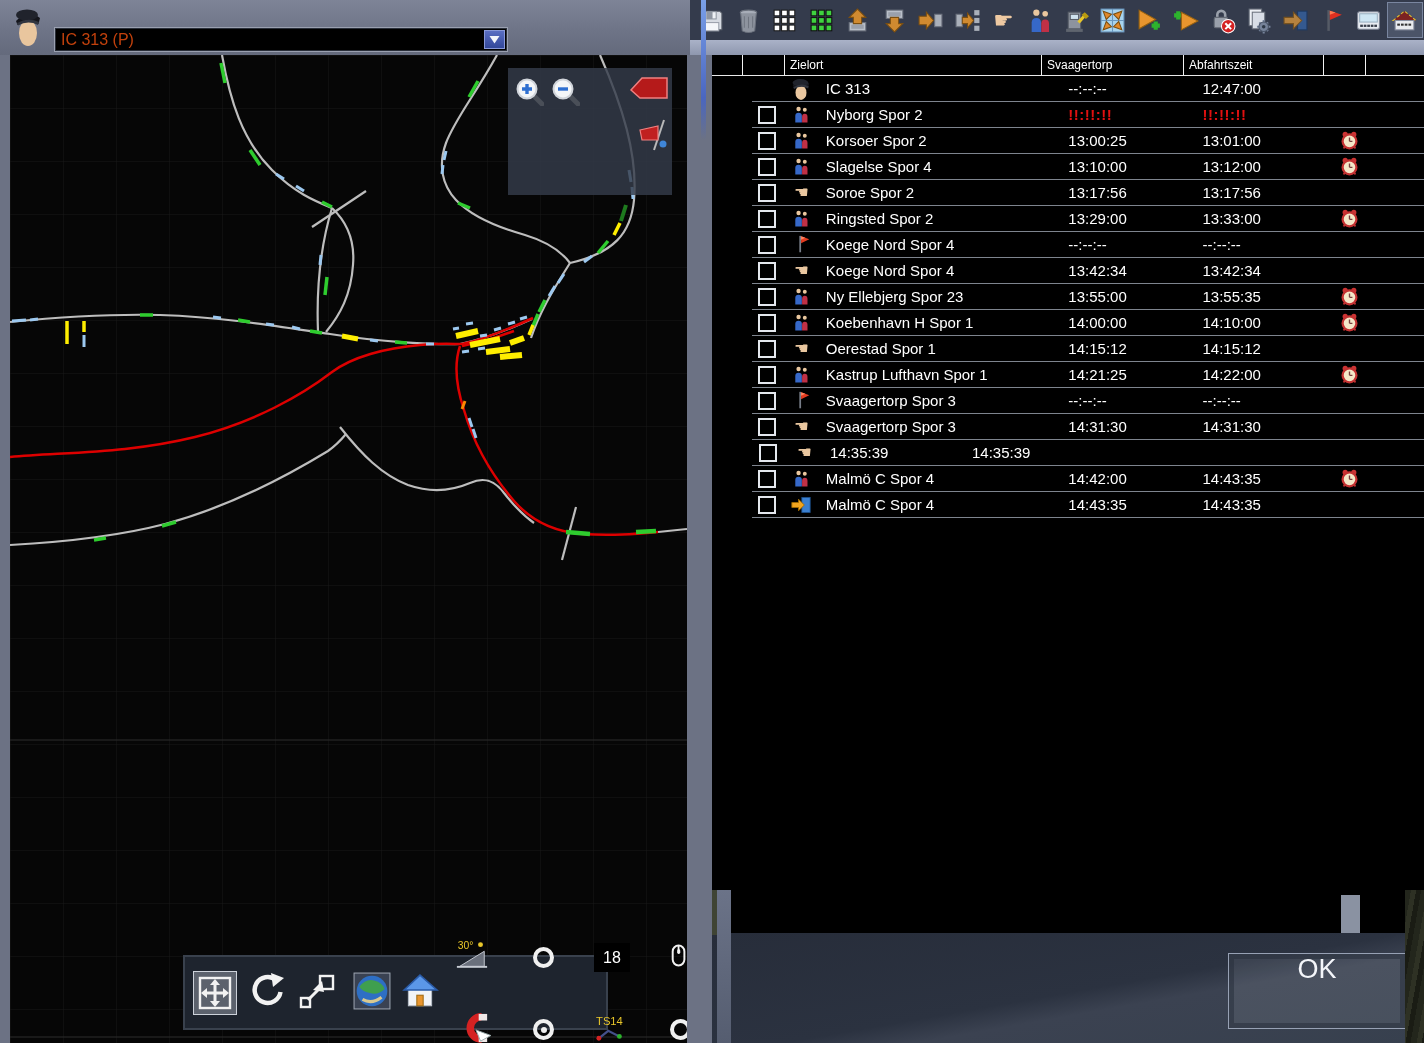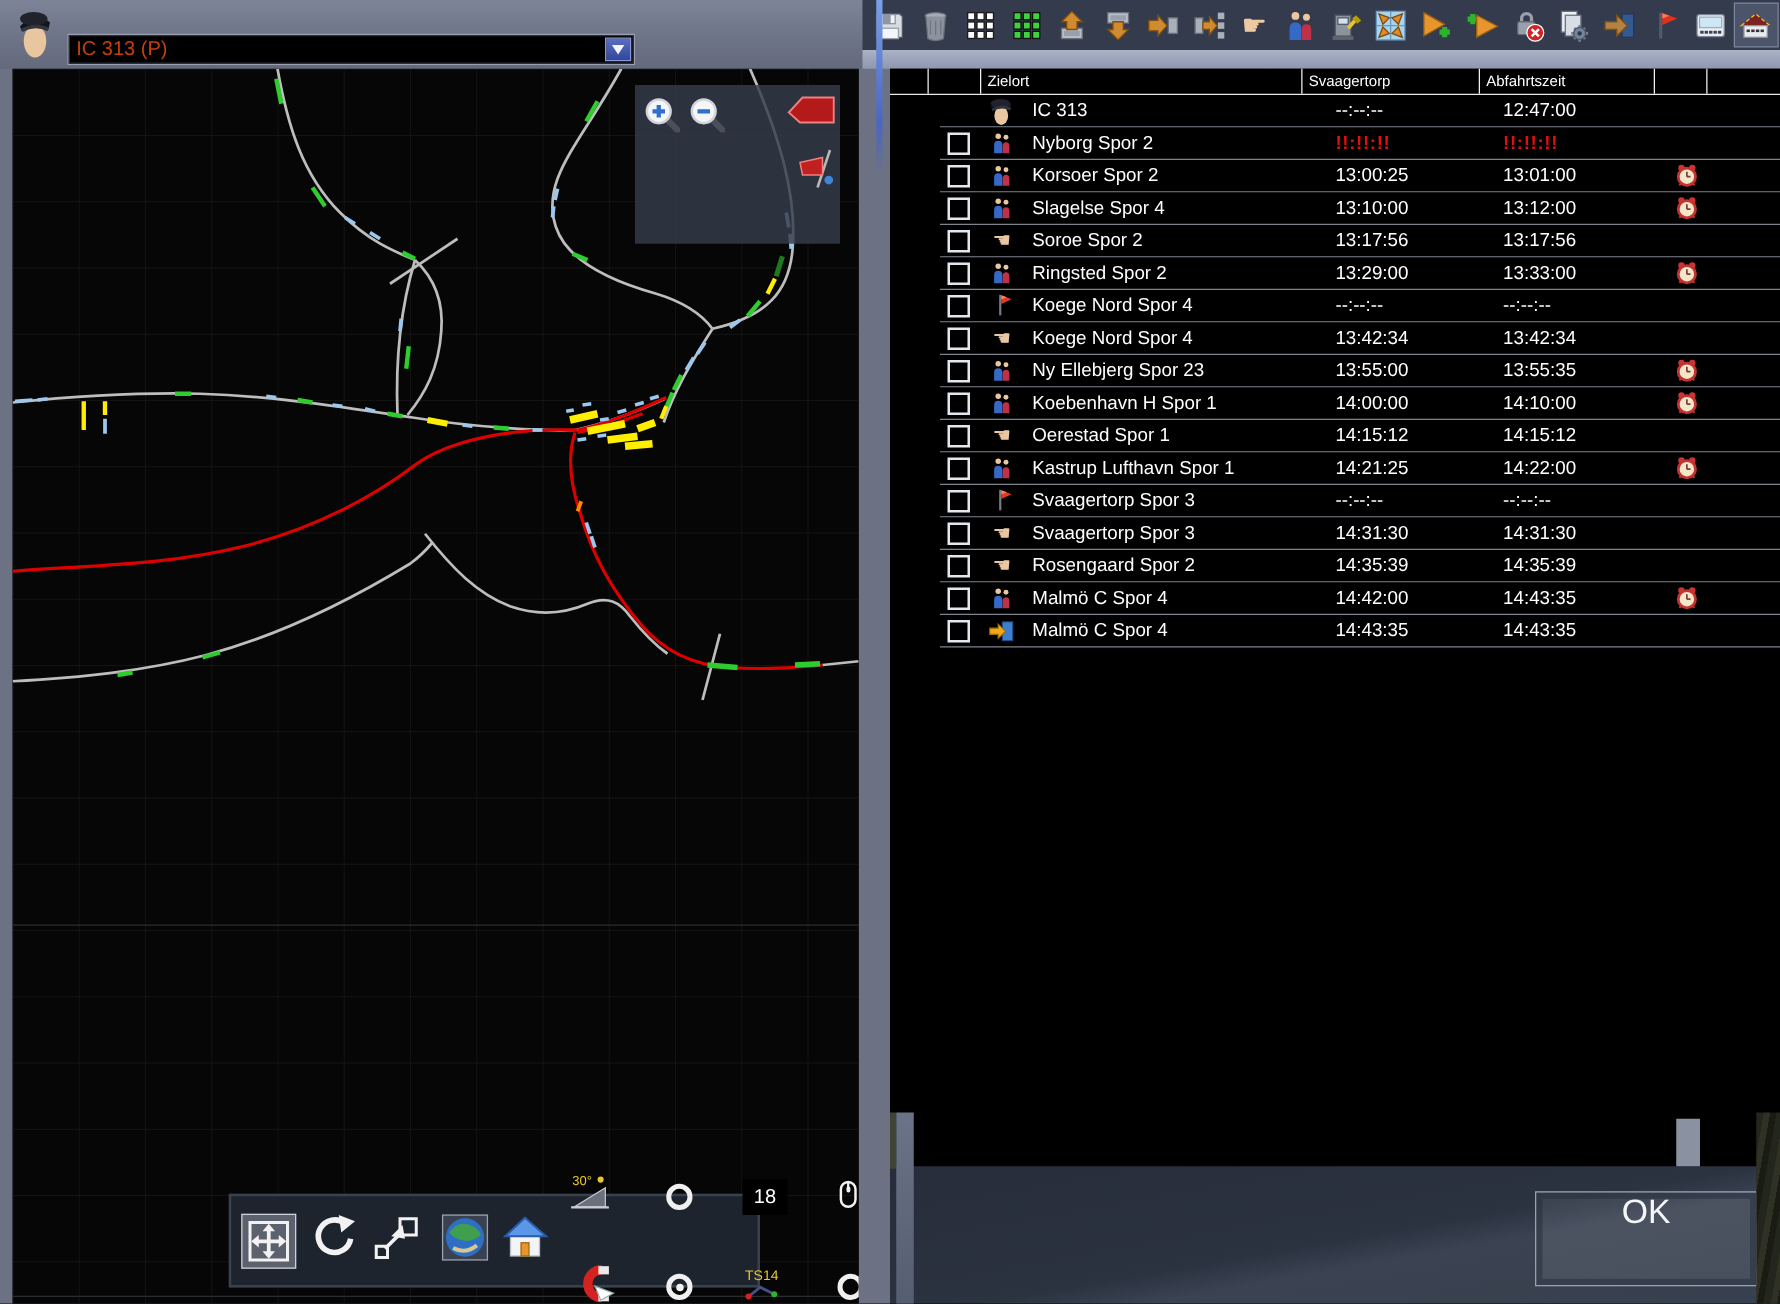--- a/index.html
+++ b/index.html
@@ -862,21 +862,20 @@
           <div class="c w0">
             <span class="cb"></span>
           </div>
           <div class="c w1">
             <span class="ric">
               <svg viewBox="0 0 24 24" width="21" height="21">
                 <text x="12" y="18" font-size="19" text-anchor="middle" fill="#eac7a0" font-family="DejaVu Sans">☚</text>
               </svg>
             </span>
           </div>
-          <div class="c w2 dest">Rosengaard Spor 2</div>
           <div class="c w3 time">14:35:39</div>
           <div class="c w4 time">14:35:39</div>
           <div class="c w5"></div>
           <div class="c w6"></div>
         </div>
         <div class="trow">
           <div class="c w0">
             <span class="cb"></span>
           </div>
           <div class="c w1">

